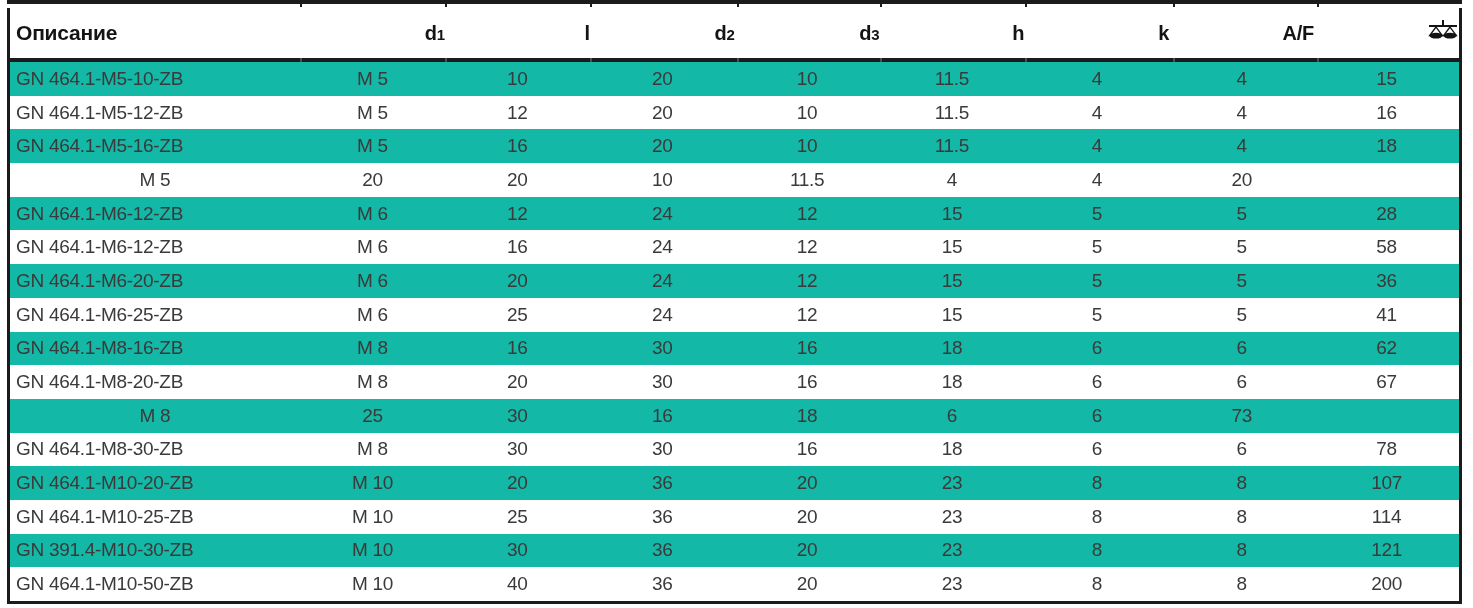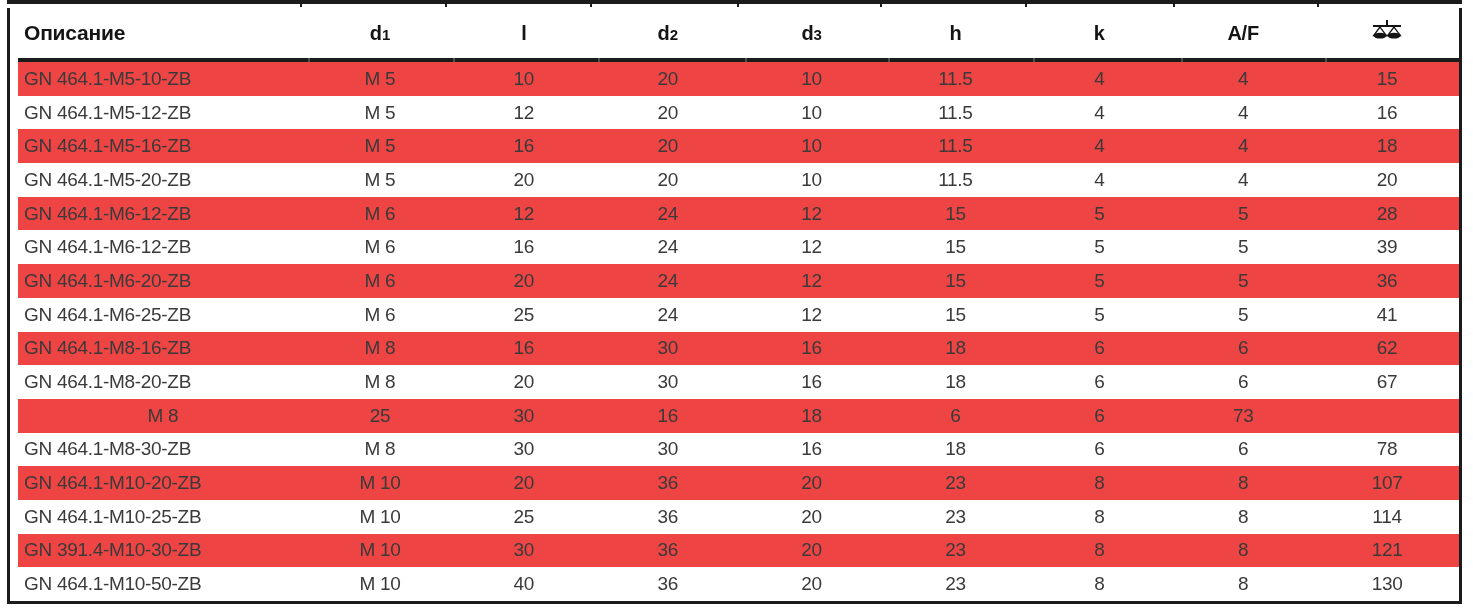--- a/index.html
+++ b/index.html
@@ -18,47 +18,46 @@
   .top-rule .tick{
     position:absolute;top:0;width:2px;height:7px;background:#1b1b1b;
   }
   
   .frame{
     position:absolute;left:7px;top:8px;width:1455px;height:596px;
     box-sizing:border-box;
     border:3px solid #1b1b1b;border-top:none;
     display:flex;flex-direction:column;
     background:#ffffff;
-    padding-left:8px;
   }
   .grid-row{
     display:grid;
     grid-template-columns:290px repeat(8,1fr);
     align-items:center;
   }
   .header-row{height:50px;flex:none;background:#ffffff;}
   .hcell{
-    text-align:center;
+    text-align:right;
     font-weight:bold;
     font-size:20px;
     color:#141414;
     letter-spacing:-0.2px;
     white-space:nowrap;
   }
   .hcell.c0{text-align:left;padding-left:6px;font-size:21px;}
   .hsub{font-size:15px;font-weight:bold;}
   .header-rule{
     position:relative;flex:none;height:4px;background:#1b1b1b;
   }
   .header-rule .tick{
     position:absolute;top:0;width:2px;height:4px;background:#4f4f4f;
   }
   .tbody{flex:1;display:flex;flex-direction:column;}
   .row{flex:1;}
-  .row.stripe{background:#ef4444;}
+  .row.stripe{background:#14b8a6;}
   .cell{
     text-align:center;
     font-size:19px;
     color:#3a3a3a;
     letter-spacing:-0.3px;
     white-space:nowrap;
   }
   .cell.c0{text-align:left;padding-left:6px;}
   .scale-icon{display:inline-block;line-height:0;}
   .scale-icon svg{display:block;margin:0 auto;}
@@ -159,21 +158,20 @@
           <div class="cell">M 5</div>
           <div class="cell">16</div>
           <div class="cell">20</div>
           <div class="cell">10</div>
           <div class="cell">11.5</div>
           <div class="cell">4</div>
           <div class="cell">4</div>
           <div class="cell">18</div>
         </div>
         <div class="grid-row row">
-          <div class="cell c0">GN 464.1-M5-20-ZB</div>
           <div class="cell">M 5</div>
           <div class="cell">20</div>
           <div class="cell">20</div>
           <div class="cell">10</div>
           <div class="cell">11.5</div>
           <div class="cell">4</div>
           <div class="cell">4</div>
           <div class="cell">20</div>
         </div>
         <div class="grid-row row stripe">
@@ -189,21 +187,21 @@
         </div>
         <div class="grid-row row">
           <div class="cell c0">GN 464.1-M6-12-ZB</div>
           <div class="cell">M 6</div>
           <div class="cell">16</div>
           <div class="cell">24</div>
           <div class="cell">12</div>
           <div class="cell">15</div>
           <div class="cell">5</div>
           <div class="cell">5</div>
-          <div class="cell">39</div>
+          <div class="cell">58</div>
         </div>
         <div class="grid-row row stripe">
           <div class="cell c0">GN 464.1-M6-20-ZB</div>
           <div class="cell">M 6</div>
           <div class="cell">20</div>
           <div class="cell">24</div>
           <div class="cell">12</div>
           <div class="cell">15</div>
           <div class="cell">5</div>
           <div class="cell">5</div>
@@ -298,18 +296,18 @@
         </div>
         <div class="grid-row row">
           <div class="cell c0">GN 464.1-M10-50-ZB</div>
           <div class="cell">M 10</div>
           <div class="cell">40</div>
           <div class="cell">36</div>
           <div class="cell">20</div>
           <div class="cell">23</div>
           <div class="cell">8</div>
           <div class="cell">8</div>
-          <div class="cell">130</div>
+          <div class="cell">200</div>
         </div>
       </div>
 
   </div>
 </div>
 
 </body></html>

